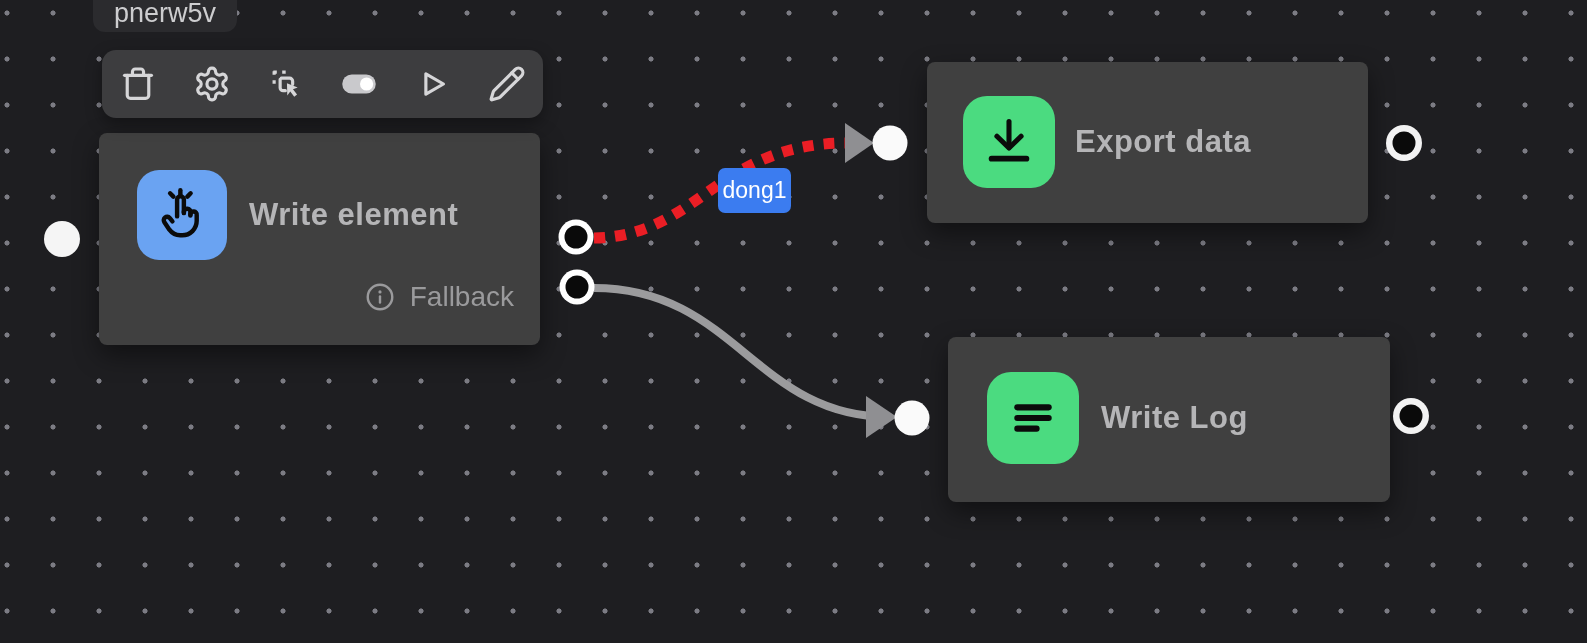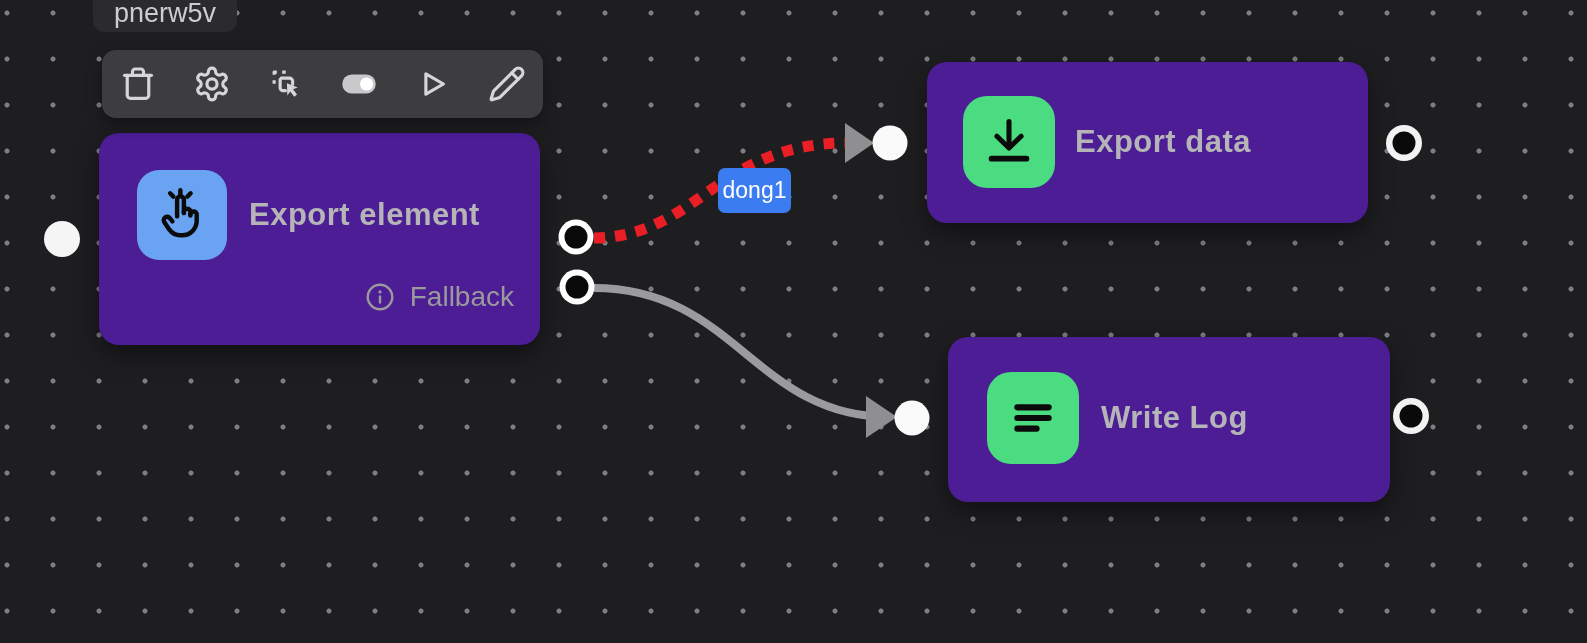--- a/index.html
+++ b/index.html
@@ -27,21 +27,21 @@
     position:absolute;left:102px;top:50px;width:441px;height:68px;
     background:#3d3d3f;border-radius:14px;
     display:flex;align-items:center;justify-content:space-between;
     padding:0 14px;box-sizing:border-box;
     box-shadow:0 6px 16px rgba(0,0,0,.35);
   }
   .tb-btn{width:44px;height:48px;display:flex;align-items:center;justify-content:center;cursor:pointer;background:none;border:none;padding:0;}
   .tb-btn svg{width:38px;height:38px;stroke:#d6d6d8;stroke-width:2;fill:none;stroke-linecap:round;stroke-linejoin:round;}
   
   .node{
-    position:absolute;background:#4c1d95;border-radius:20px;
+    position:absolute;background:#404040;border-radius:8px;
     box-shadow:0 10px 26px rgba(0,0,0,.45);
   }
   .node-row{display:flex;align-items:center;}
   .node-icon{border-radius:22px;display:flex;align-items:center;justify-content:center;flex:0 0 auto;}
   .node-icon svg{stroke:#0b0b0b;fill:none;stroke-linecap:round;stroke-linejoin:round;}
   .node-title{color:#b5b5b7;font-weight:700;font-size:31px;letter-spacing:.5px;white-space:nowrap;}
   .icon-blue{background:#6aa3f2;}
   .icon-green{background:#4bdb80;}
   #node-click{left:99px;top:133px;width:441px;height:212px;}
   #node-click .node-row{padding:37px 0 0 38px;}
@@ -125,21 +125,21 @@
     <div class="node-icon icon-blue">
       <svg viewBox="0 0 24 24" width="56" height="56" stroke-width="1.9">
         <path d="M9.9 12.6V5.4a1.45 1.45 0 0 1 2.9 0v5.8"></path>
         <path d="M12.8 10.9v-.3a1.4 1.4 0 0 1 2.8.2v1.4"></path>
         <path d="M15.6 11.9v-.2a1.35 1.35 0 0 1 2.7.3v2.5a6.2 6.2 0 0 1-6.2 6.2h-.9c-2 0-3.4-.8-4.6-2.4l-2.2-3.3a1.45 1.45 0 0 1 2.3-1.75l1.2 1.45"></path>
         <path d="M8.3 4.1 6.9 2.7"></path>
           <path d="M11.3 3.2V1.4"></path>
           <path d="M14.3 4.1l1.4-1.4"></path>
       </svg>
     </div>
-    <div class="node-title">Export element</div>
+    <div class="node-title">Write element</div>
   </div>
   <div class="fallback-row">
     <svg viewBox="0 0 24 24">
       <circle cx="12" cy="12" r="9.2"></circle>
       <path d="M12 16.2v-4.6"></path>
       <path d="M12 8.2v.01" stroke-width="2.4"></path>
     </svg>
     <span>Fallback</span>
   </div>
 </div>

